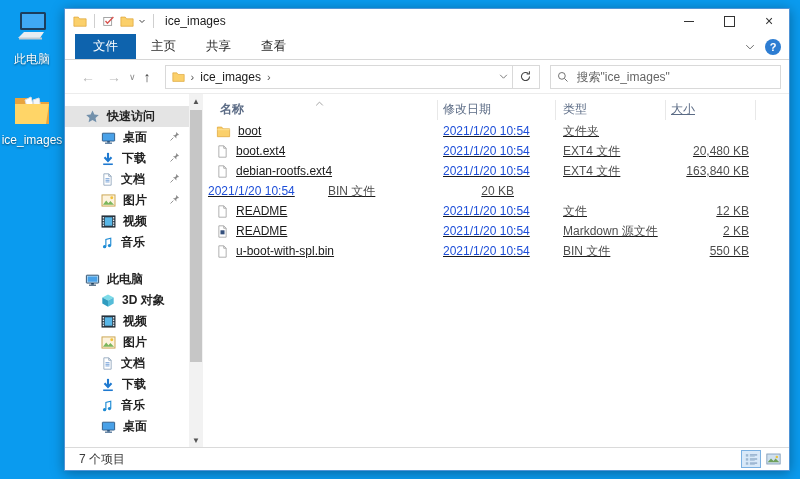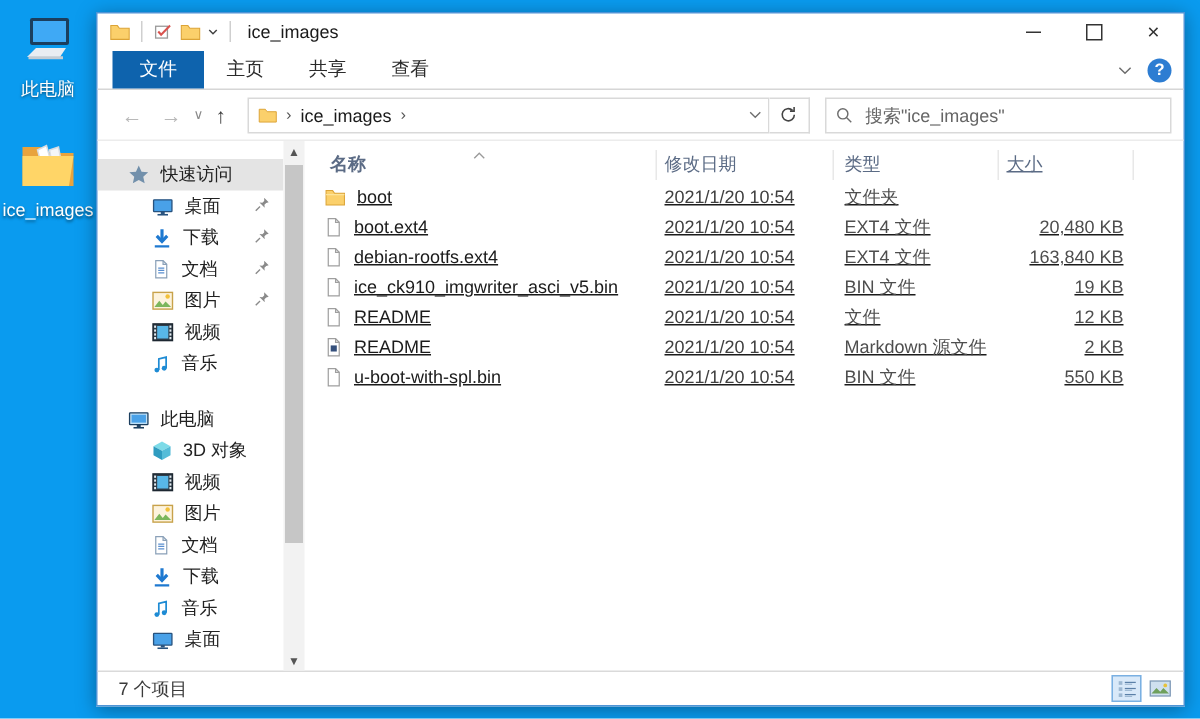--- a/index.html
+++ b/index.html
@@ -59,21 +59,21 @@
     display:flex;align-items:center;justify-content:center;box-sizing:border-box;}
   .search-box{margin-left:10px;flex:1;height:24px;border:1px solid #d9d9d9;background:#fff;
     display:flex;align-items:center;padding:0 6px;box-sizing:border-box;}
   .search-box input{border:none;outline:none;flex:1;font-size:12px;margin-left:6px;
     font-family:inherit;color:#333;background:transparent;}
   .search-box input::placeholder{color:#666;}
 
   
   .main{flex:1;display:flex;min-height:0;}
   .sidebar{width:124px;flex:0 0 124px;padding-top:12px;overflow:hidden;}
-  .side-item{height:21px;display:flex;align-items:center;gap:7px;padding-left:20px;color:#222;}
+  .side-item{height:21px;display:flex;align-items:center;gap:7px;padding-left:20px;color:#222;font-weight:bold;}
   .side-item.child{padding-left:36px;}
   .side-item.selected{background:var(--selected,#e4e4e4);}
   .side-item .pin{margin-left:auto;margin-right:8px;}
   .side-gap{height:8px;}
   .side-scroll{width:14px;flex:0 0 14px;background:#f2f2f2;position:relative;}
   .side-scroll .arr{position:absolute;left:0;width:14px;height:14px;display:flex;align-items:center;justify-content:center;color:#555;font-size:8px;}
   .side-scroll .arr.up{top:0;}
   .side-scroll .arr.down{bottom:0;}
   .side-thumb{position:absolute;left:1px;top:16px;width:12px;height:252px;background:#c6c6c6;}
 
@@ -82,21 +82,21 @@
   .cols-header{display:flex;height:23px;align-items:center;color:var(--headertxt,#5b6b85);position:relative;}
   .hcell{box-sizing:border-box;border-right:1px solid #e8e8e8;height:20px;display:flex;align-items:center;}
   .hcell.c-name{width:235px;padding-left:17px;font-weight:bold;}
   .hcell.c-date{width:118px;padding-left:5px;}
   .hcell.c-type{width:110px;padding-left:7px;}
   .hcell.c-size{width:90px;padding-left:5px;text-decoration:underline;}
   .sort-arrow{position:absolute;left:112px;top:-3px;color:#9a9a9a;}
   .frow{display:flex;height:20px;align-items:center;text-decoration:underline;}
   .fcell{box-sizing:border-box;overflow:hidden;white-space:nowrap;}
   .fcell.c-name{width:235px;padding-left:13px;display:flex;align-items:center;gap:7px;color:#1b1b1b;}
-  .fcell.c-date{width:118px;padding-left:5px;color:#404040;}
+  .fcell.c-date{width:118px;padding-left:5px;color:#1d4ed8;}
   .fcell.c-type{width:110px;padding-left:7px;color:#4e4e4e;}
   .fcell.c-size{width:90px;padding-right:7px;text-align:right;color:#4e4e4e;}
 
   
   .statusbar{height:22px;flex:0 0 auto;border-top:1px solid #dadada;display:flex;align-items:center;
     padding:0 6px 0 14px;color:#3b3b3b;}
   .view-toggles{margin-left:auto;display:flex;gap:2px;}
   .vbtn{width:20px;height:18px;display:flex;align-items:center;justify-content:center;box-sizing:border-box;border:1px solid transparent;}
   .vbtn.sel{border-color:#7ab0e2;background:#d9e9f9;}
 </style>
@@ -460,32 +460,23 @@
                   <path d="M9.5 1v3h3" fill="none" stroke="#9f9f9f"></path>
                 </svg>
               </span>
               <span>debian-rootfs.ext4</span>
             </div>
      <div class="fcell c-date">2021/1/20 10:54</div>
      <div class="fcell c-type">EXT4 文件</div>
      <div class="fcell c-size">163,840 KB</div>
    </div>
           <div class="frow">
-     <div class="fcell c-name">
-              <span class="ic ">
-                <svg width="13" height="15" viewBox="0 0 16 16">
-                  <path d="M3.5 1h6l3 3v11h-9z" fill="#fff" stroke="#9f9f9f"></path>
-                  <path d="M9.5 1v3h3" fill="none" stroke="#9f9f9f"></path>
-                </svg>
-              </span>
-              <span>ice_ck910_imgwriter_asci_v5.bin</span>
-            </div>
      <div class="fcell c-date">2021/1/20 10:54</div>
      <div class="fcell c-type">BIN 文件</div>
-     <div class="fcell c-size">19 KB</div>
+     <div class="fcell c-size">20 KB</div>
    </div>
           <div class="frow">
      <div class="fcell c-name">
               <span class="ic ">
                 <svg width="13" height="15" viewBox="0 0 16 16">
                   <path d="M3.5 1h6l3 3v11h-9z" fill="#fff" stroke="#9f9f9f"></path>
                   <path d="M9.5 1v3h3" fill="none" stroke="#9f9f9f"></path>
                 </svg>
               </span>
               <span>README</span>

